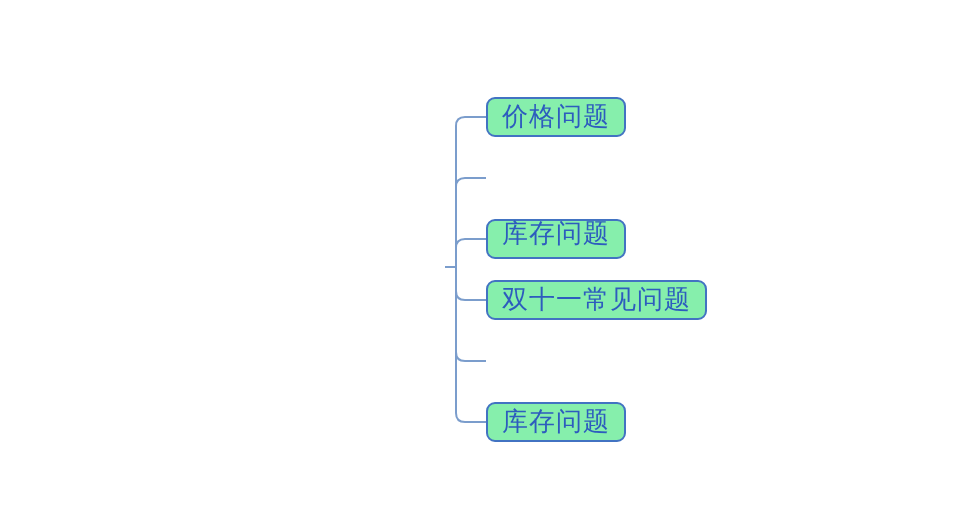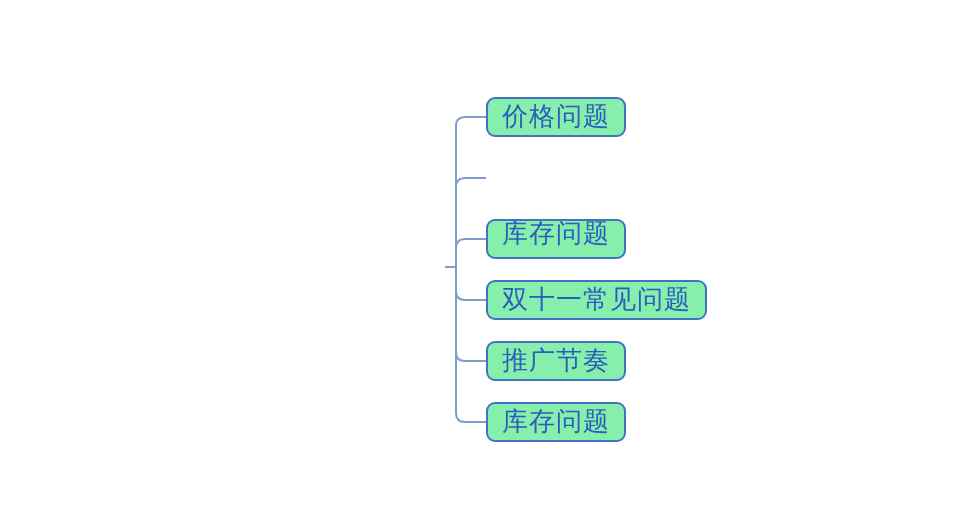--- a/index.html
+++ b/index.html
@@ -96,20 +96,17 @@
 
   <div class="child-node row-0">
     <span class="label">价格问题</span>
   </div>
   <div class="child-node row-2">
     <span class="label">库存问题</span>
   </div>
   <div class="child-node row-3">
     <span class="label">双十一常见问题</span>
   </div>
-  <div class="child-node row-4">
-    <span class="label">推广节奏</span>
-  </div>
   <div class="child-node row-5">
     <span class="label">库存问题</span>
   </div>
 
 </div>
 
 </body></html>

